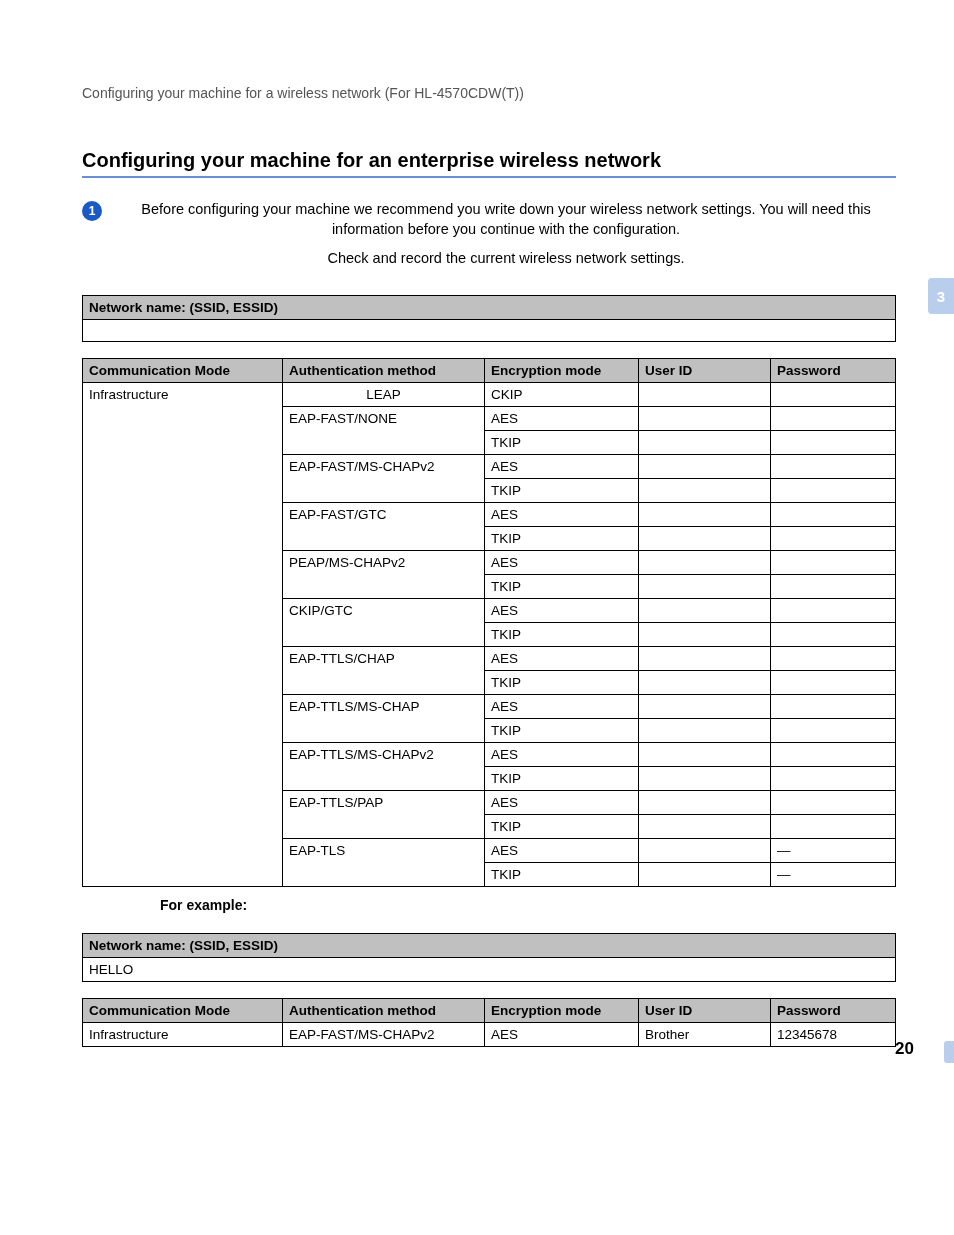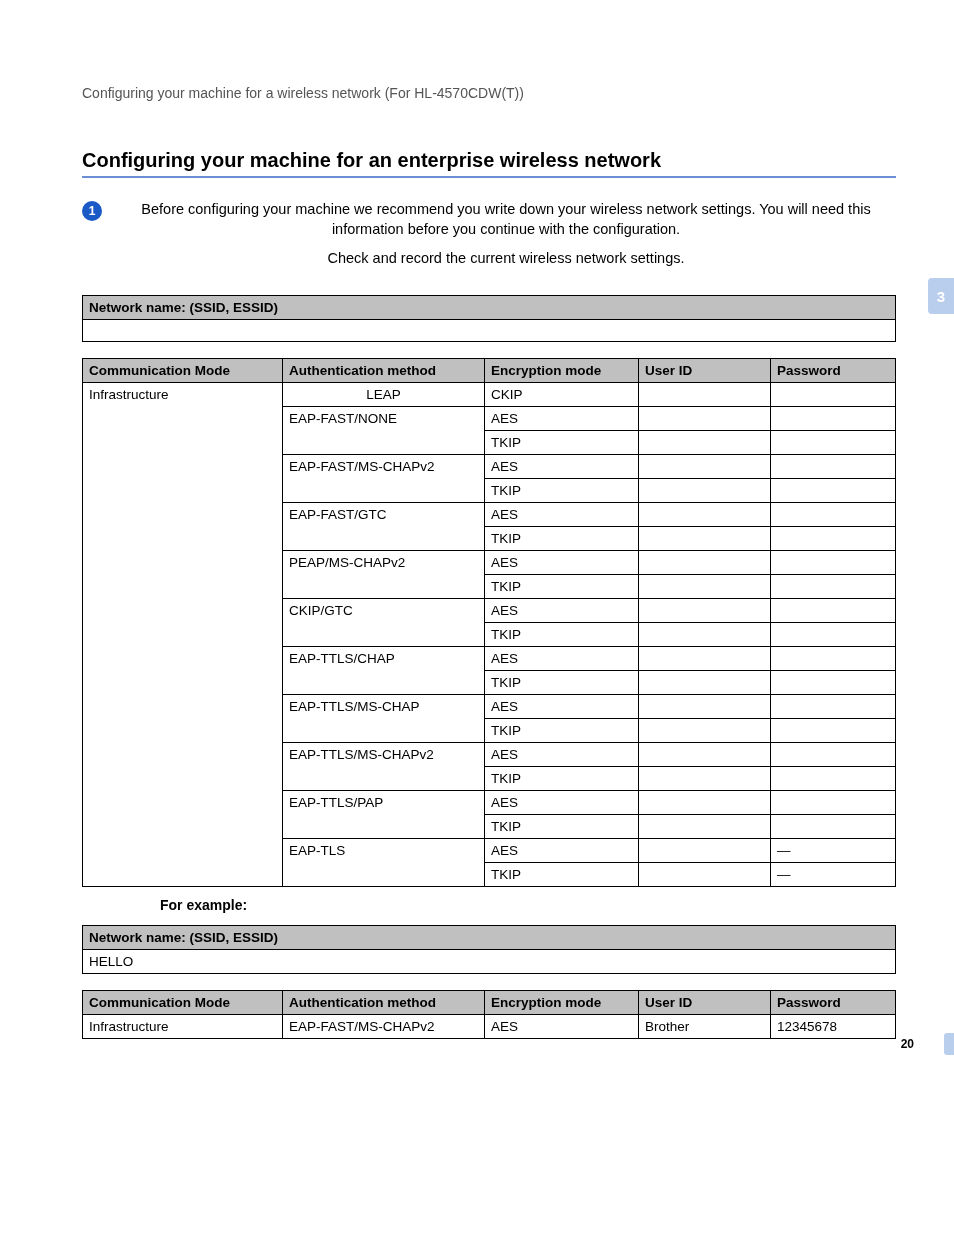--- a/index.html
+++ b/index.html
@@ -88,41 +88,41 @@
   }
   .blank-row td { height: 22px; }
   .col-comm { width: 200px; }
   .col-auth { width: 202px; }
   .col-enc  { width: 154px; }
   .col-uid  { width: 132px; margin-left: 12px; }
   .col-pwd  { }
   .for-example {
     font-size: 14px;
     font-weight: bold;
-    margin: 10px 0 12px 34px;
+    margin: 10px 0 20px 34px;
     padding-left: 44px;
   }
   table.example {
     width: 100%;
     border-collapse: collapse;
     font-size: 13.5px;
     margin-top: 2px;
   }
   table.example th, table.example td {
     border: 1px solid #000;
     padding: 4px 6px;
     text-align: left;
   }
   table.example th { background: #c0c0c0; font-weight: bold; }
   .example-spacer { height: 14px; }
   .page-number {
     position: absolute;
     right: 40px;
     bottom: 28px;
-    font-size: 12px;
+    font-size: 17px;
     font-weight: bold;
   }
   .corner-tab {
     position: absolute;
     right: 0;
     bottom: 24px;
     width: 10px;
     height: 22px;
     background: #b9cdec;
     border-radius: 3px 0 0 3px;

